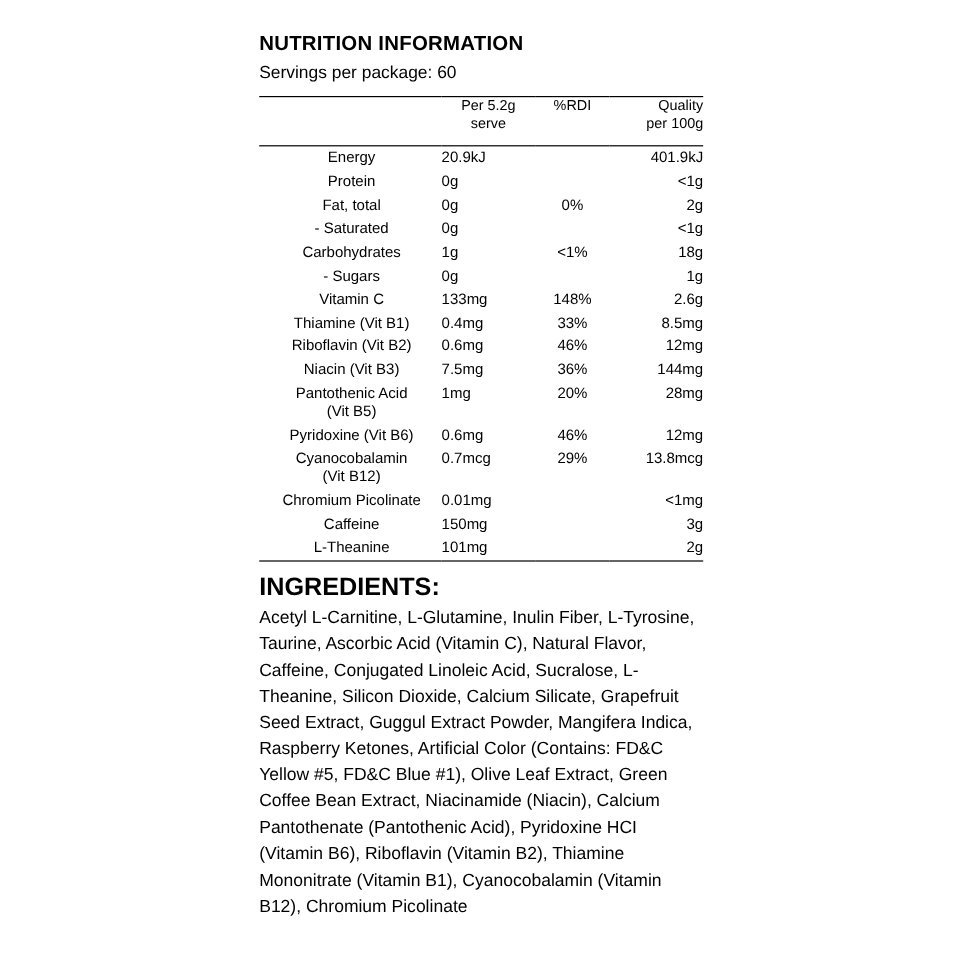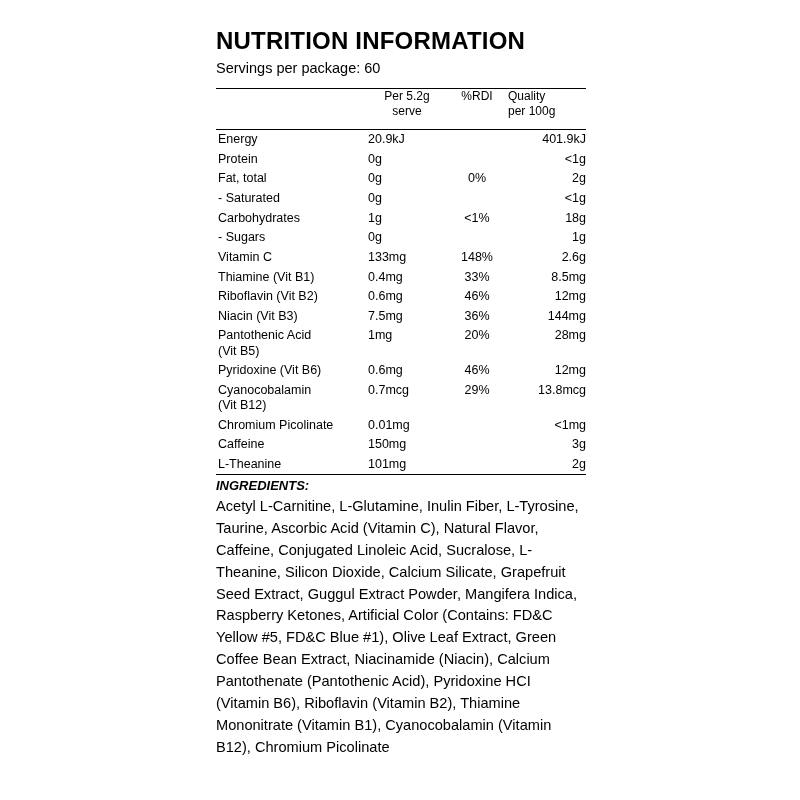--- a/index.html
+++ b/index.html
@@ -15,21 +15,21 @@
     position: relative;
     overflow: hidden;
   }
   .panel {
     position: absolute;
     left: 216px;
     top: 28px;
     width: 370px;
   }
   .title {
-    font-size: 24px;
+    font-size: 17px;
     font-weight: bold;
     letter-spacing: 0.2px;
     margin: 0 0 4px 0;
     line-height: 1.1;
   }
   .subline {
     font-size: 14.5px;
     line-height: 1.42;
     margin: 0;
   }
@@ -56,40 +56,39 @@
   .rule-top {
     border-top: 1.6px solid #000;
   }
   .rule-bottom {
     border-bottom: 1.6px solid #000;
   }
   .body-row td {
     padding: 2.2px 0 2.2px 0;
     line-height: 1.22;
   }
-  .c-name  { width: 150px; text-align: left; padding-left: 2px !important; }
+  .c-name  { width: 150px; text-align: center; padding-left: 2px !important; }
   .c-serve { width: 78px; text-align: left; }
   .c-rdi   { width: 62px; text-align: center; }
   .c-100   { width: 78px; text-align: right; }
   .indent1 { padding-left: 8px; }
   .indent2 { padding-left: 14px; }
   .cont { line-height: 1.18; }
 
   
   .ingredients {
     position: absolute;
     left: 216px;
     top: 478px;
     width: 372px;
   }
   .ing-title {
-    font-size: 13px;
+    font-size: 21px;
     font-weight: bold;
     margin: 0 0 3px 0;
-    font-style: italic;
   }
   .ing-body {
     font-size: 14.6px;
     line-height: 1.5;
     margin: 0;
     text-align: left;
   }
 </style>
 </head>
 <body>
@@ -101,21 +100,21 @@
 
   <table class="nut-table">
     <tbody>
       <tr class="hdr-row rule-top">
         <td class="c-name"></td>
         <td class="c-serve">
           <div>Per 5.2g</div>
           <div>serve</div>
         </td>
         <td class="c-rdi">%RDI</td>
-        <td class="c-100" style="text-align:left">
+        <td class="c-100" style="text-align:right">
           <div>Quality</div>
           <div>per 100g</div>
         </td>
       </tr>
 
       <tr class="body-row rule-top">
         <td class="c-name">Energy</td>
         <td class="c-serve">20.9kJ</td>
         <td class="c-rdi"></td>
         <td class="c-100">401.9kJ</td>

